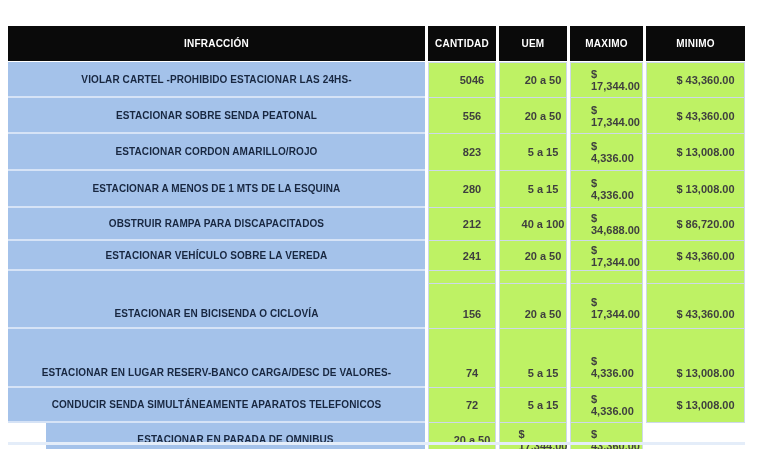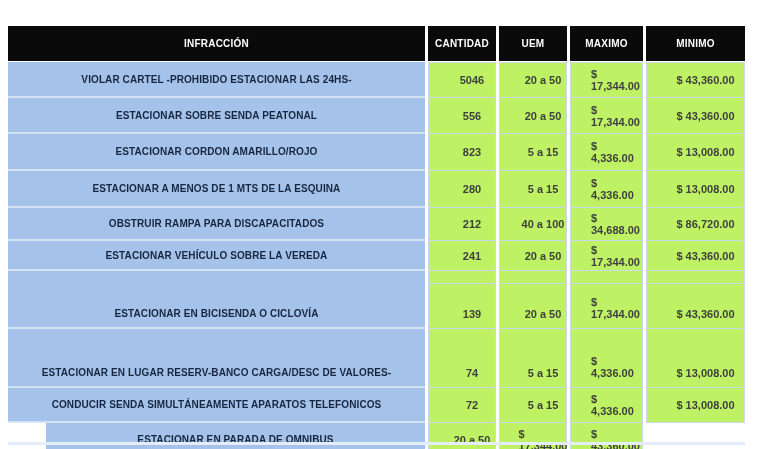--- a/index.html
+++ b/index.html
@@ -138,21 +138,21 @@
         </div>
         <div class="row" style="height: 30px;">
           <div class="cell c0">ESTACIONAR VEHÍCULO SOBRE LA VEREDA</div>
           <div class="cell cw">241</div>
           <div class="cell cw">20 a 50</div>
           <div class="cell cw">$ 17,344.00</div>
           <div class="cell cw">$ 43,360.00</div>
         </div>
         <div class="row tall split" style="height: 58px;">
           <div class="cell c0">ESTACIONAR EN BICISENDA O CICLOVÍA</div>
-          <div class="cell cw">139</div>
+          <div class="cell cw">156</div>
           <div class="cell cw">20 a 50</div>
           <div class="cell cw">$ 17,344.00</div>
           <div class="cell cw">$ 43,360.00</div>
         </div>
         <div class="row tall" style="height: 59px;">
           <div class="cell c0">ESTACIONAR EN LUGAR RESERV-BANCO CARGA/DESC DE VALORES-</div>
           <div class="cell cw">74</div>
           <div class="cell cw">5 a 15</div>
           <div class="cell cw">$ 4,336.00</div>
           <div class="cell cw">$ 13,008.00</div>

